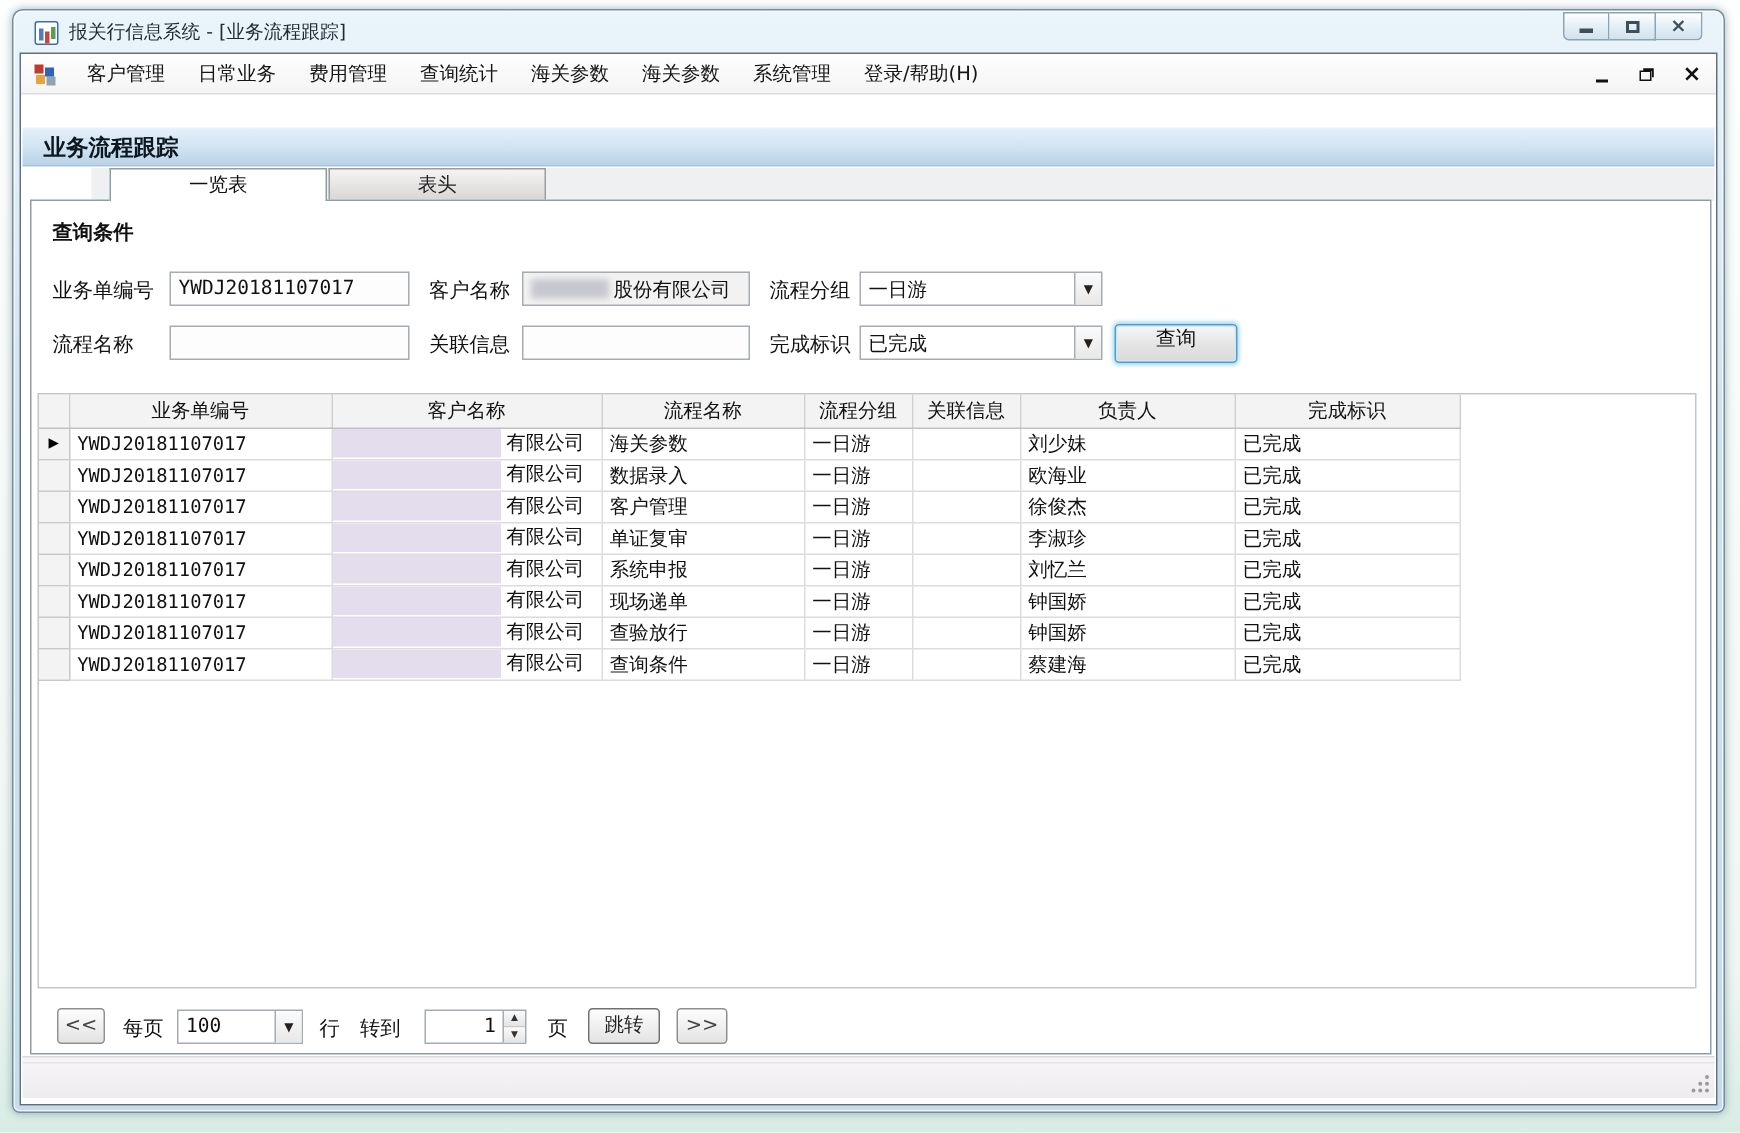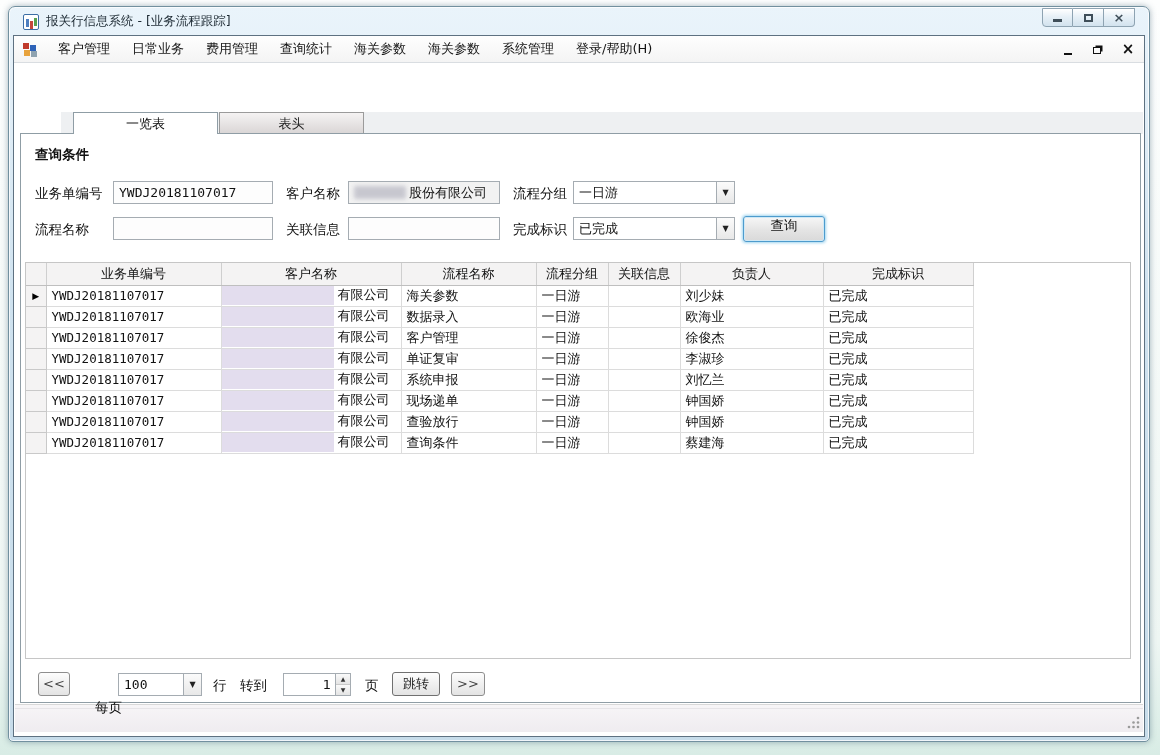--- a/index.html
+++ b/index.html
@@ -145,20 +145,23 @@
           </div>
         <div class="mdi-btn">
             <span class="mdi-restore"></span>
           </div>
         <div class="mdi-btn">
             <span class="mdi-close">×</span>
           </div>
       </div>
     </div>
 
+    <div class="page-header">
+      <span class="page-title">业务流程跟踪</span>
+    </div>
 
     <div class="tabstrip">
       <div class="tab active">一览表</div>
       <div class="tab inactive">表头</div>
     </div>
 
     <div class="tabpage">
 
       <div class="section-label">查询条件</div>
 
@@ -301,21 +304,21 @@
                 <td></td>
                 <td>蔡建海</td>
                 <td>已完成</td>
               </tr>
             </tbody>
         </table>
       </div>
 
       <div class="pager">
         <div class="pgbtn" style="left:17px; width:32px;">&lt;&lt;</div>
-        <span class="pager-label" style="left:74px;margin-top:22px;">每页</span>
+        <span class="pager-label" style="left:61px;">每页</span>
         <div class="combo" style="left:97px; top:4px; width:84px;">
           <span class="val" style="font-family:'DejaVu Sans Mono',monospace;">100</span>
           <span class="dd">▼</span>
         </div>
         <span class="pager-label" style="left:192px;">行</span>
         <span class="pager-label" style="left:219px;">转到</span>
         <div class="num-input">
           <span class="nval">1</span>
           <span class="spinner">
               <div>▲</div>

